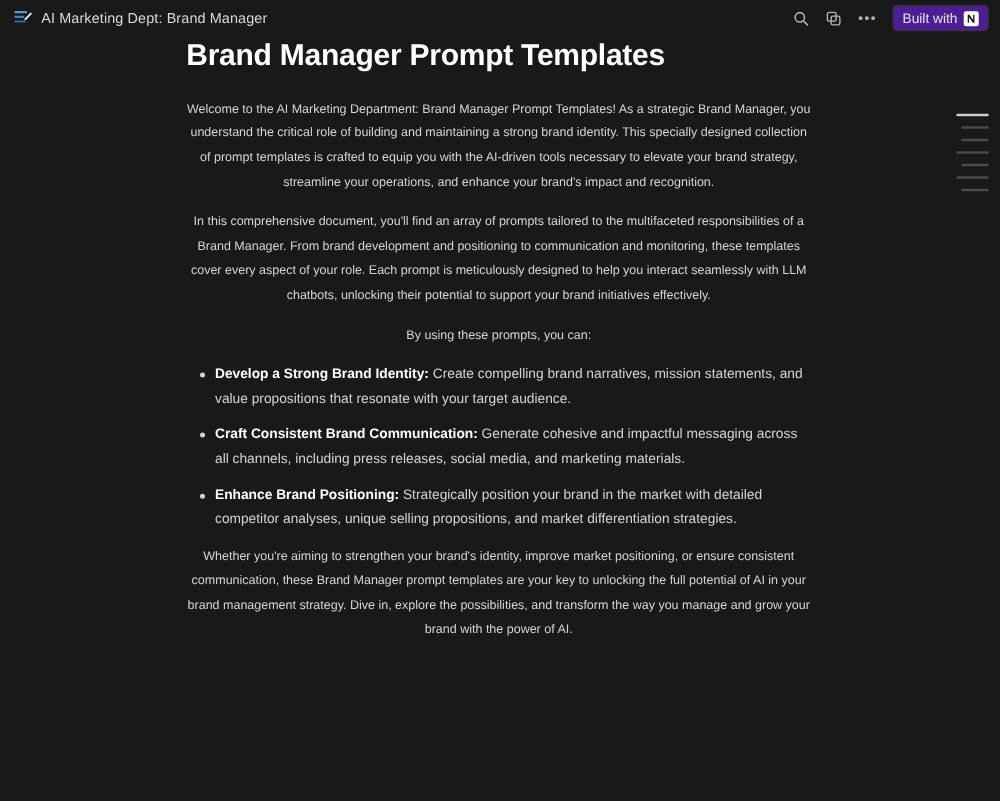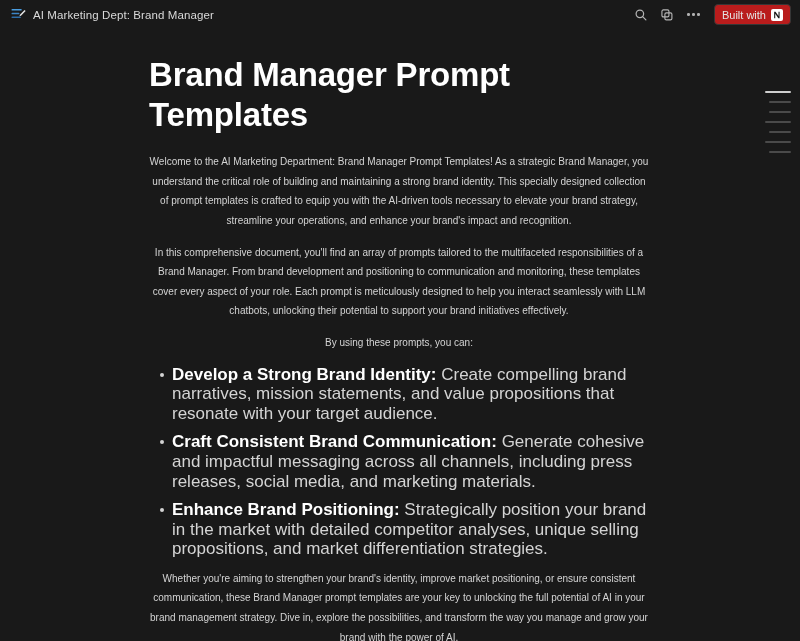--- a/index.html
+++ b/index.html
@@ -91,21 +91,21 @@
     display: flex;
     align-items: center;
     gap: 5px;
     padding: 0 7px;
     border: 1px solid #363636;
     border-radius: 4px;
     font-size: 11px;
     color: #e3e3e3;
     cursor: pointer;
     white-space: nowrap;
-    background: #b91c1c;
+    background: #4c1d95;
   }
 
   .notion-mark {
     width: 12px;
     height: 12px;
     background: #ffffff;
     border-radius: 2px;
     display: flex;
     align-items: center;
     justify-content: center;
@@ -123,47 +123,46 @@
     overflow: hidden;
   }
 
   .content {
     width: 500px;
     margin-left: 149px;
     padding-top: 2px;
   }
 
   h1.doc-title {
-    font-size: 33px;
+    font-size: 24px;
     line-height: 1.2;
     font-weight: 700;
     color: #ffffff;
     letter-spacing: -0.2px;
     margin-bottom: 18px;
-    margin-top: 24px;
   }
 
   p.para {
     font-size: 10px;
     line-height: 19.6px;
     color: #d4d4d4;
     margin-bottom: 12px;
     text-align: center;
   }
 
   ul.bullets {
     list-style: none;
     margin: 0 0 10px 0;
     padding: 0;
   }
 
   ul.bullets > li {
     position: relative;
     padding-left: 23px;
-    font-size: 17px;
+    font-size: 11px;
     line-height: 19.6px;
     color: #d4d4d4;
     margin-bottom: 9px;
   }
 
   ul.bullets > li::before {
     content: "";
     position: absolute;
     left: 11px;
     top: 8px;

